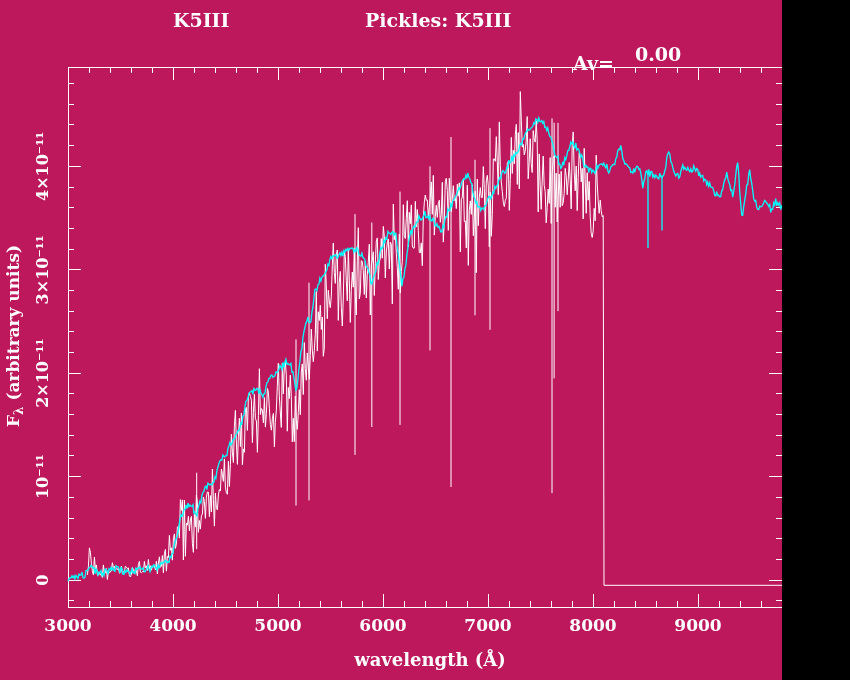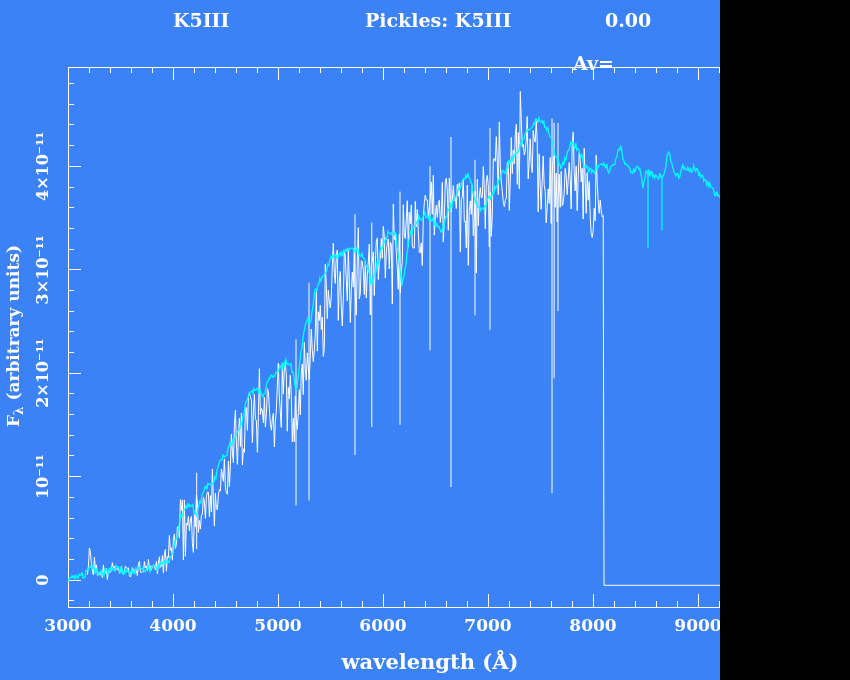--- a/index.html
+++ b/index.html
@@ -1,22 +1,22 @@
 <!DOCTYPE html>
 <html><head>
 <meta charset="utf-8">
 <style>
   html,body{margin:0;padding:0;background:#000;}
-  #stage{position:relative;width:720px;height:680px;background:#3b82f6;overflow:hidden;
+  #stage{position:relative;width:782px;height:680px;background:#be185d;overflow:hidden;
          font-family:"DejaVu Serif","Liberation Serif",serif;color:#fff;}
   #plot-svg{position:absolute;left:0;top:0;}
   .ttl{position:absolute;top:9px;font-size:19px;font-weight:bold;white-space:pre;color:#fff;}
-  #t-type{left:173px;} #t-star{left:238px;} #t-pick{left:365px;text-align:right;} #t-avl{left:573px;margin-top:43px;} #t-avv{left:605px;}
+  #t-type{left:173px;} #t-star{left:238px;} #t-pick{left:365px;text-align:right;} #t-avl{left:573px;margin-top:43px;} #t-avv{left:635px;margin-top:34px;}
   #xtitle{position:absolute;left:330px;top:649px;width:200px;text-align:center;
-          font-size:21px;font-weight:bold;}
+          font-size:18px;font-weight:bold;}
   #ytitle{position:absolute;left:-96px;top:325px;width:220px;height:22px;text-align:center;
           font-size:17px;font-weight:bold;transform:rotate(-90deg);}
   #ytitle sub{font-size:12px;}
 </style>
 </head>
 <body>
 
 <div id="stage">
   <span class="ttl" id="t-type">K5III</span>
   <span class="ttl" id="t-pick">Pickles: K5III</span>

